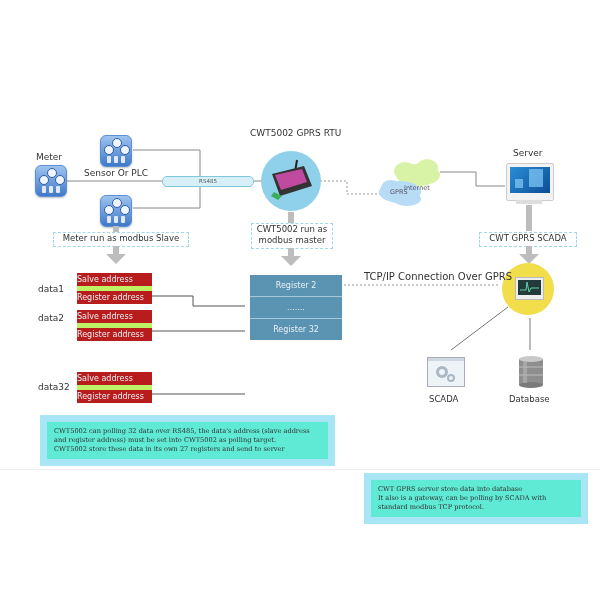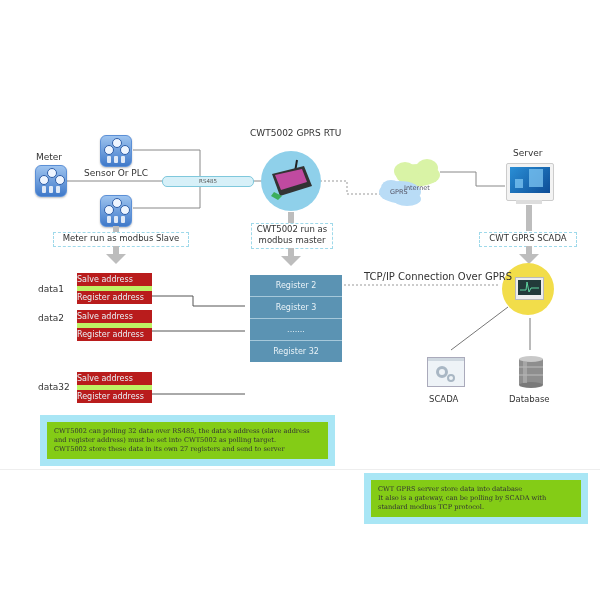--- a/index.html
+++ b/index.html
@@ -16,21 +16,21 @@
   .rs485 { width:90px; height:9px; border-radius:5px; background:#d7f0f8; border:1px solid #7fc8dc; font-size:5.5px; text-align:center; line-height:9px; color:#555; }
   .addr { width:75px; background:#b91c1c; color:#e8f2f7; font-size:8px; text-align:left; }
   .addr div { height:13px; line-height:13px; }
   .addr div + div { border-top:5px solid #bef264; }
   .reg { width:92px; background:#5b93b3; color:#e8f2f7; font-size:8px; text-align:center; }
   .reg div { height:21px; line-height:21px; }
   .reg div + div { border-top:1px solid #a6c8da; }
   .arrowdown { width:0; height:0; border-left:10px solid transparent; border-right:10px solid transparent; border-top:10px solid #bdbdbd; }
   .stem { width:6px; background:#bdbdbd; }
   .note { background:#a9e6f5; padding:7px; }
-  .note .inner { background:#84cc16; font-family:"DejaVu Serif", serif; font-size:6.6px; line-height:9px; color:#333; padding:5px 7px; }
+  .note .inner { background:#5eead4; font-family:"DejaVu Serif", serif; font-size:6.6px; line-height:9px; color:#333; padding:5px 7px; }
   svg line, svg polyline, svg path { fill:none; }
 </style>
 </head>
 <body>
 
 <svg class="abs" style="left:0;top:0" width="600" height="600">
   <defs>
     <marker id="ah" markerWidth="6" markerHeight="6" refX="5" refY="3" orient="auto">
       <path d="M0,0 L6,3 L0,6 Z" fill="#222"></path>
     </marker>
@@ -176,21 +176,20 @@
 </div>
 
 <div class="abs lbl" style="left:38px;top:382px;">data32</div>
 <div class="abs addr" style="left:77px;top:372px;">
   <div>Salve address</div>
   <div>Register address</div>
 </div>
 
 <div class="abs reg" style="left:250px;top:275px;">
   <div>Register 2</div>
-  <div>Register 3</div>
   <div>.......</div>
   <div>Register 32</div>
 </div>
 
 <div class="abs note" style="left:40px;top:415px;width:281px;">
   <div class="inner">
     <div>CWT5002 can polling 32 data over RS485, the data's address (slave address</div>
     <div>and register address) must be set into CWT5002 as polling target.</div>
     <div>CWT5002 store these data in its own 27 registers and send to server</div>
   </div>

